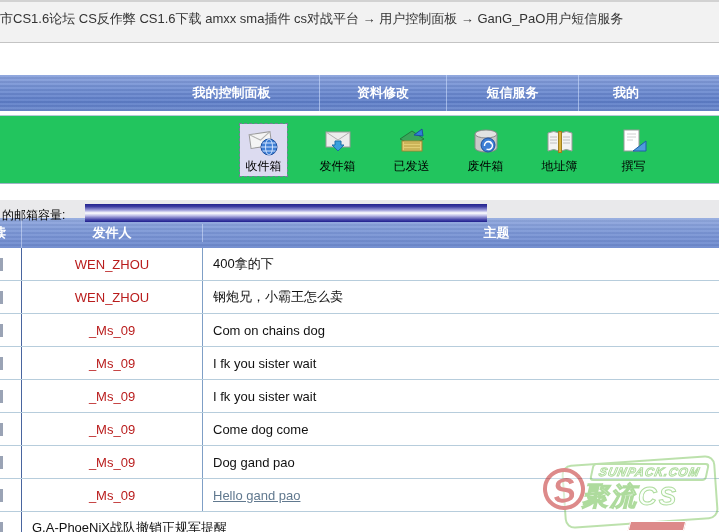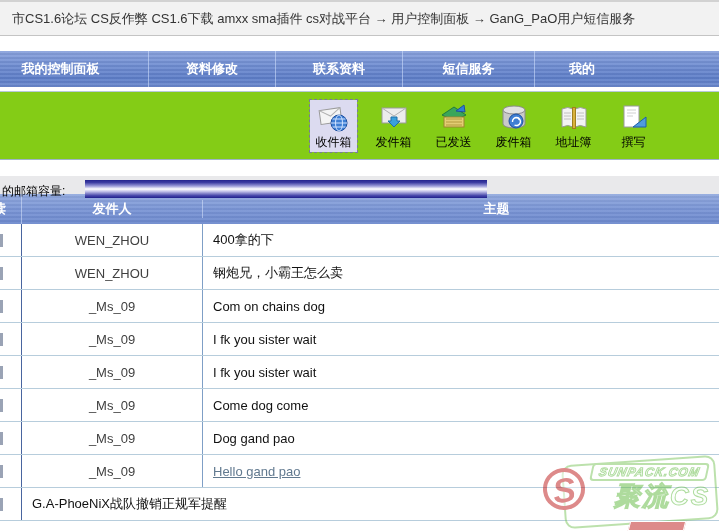--- a/index.html
+++ b/index.html
@@ -1,39 +1,39 @@
 <!DOCTYPE html>
 <html><head>
 <meta charset="utf-8">
 <style>
   * { margin:0; padding:0; box-sizing:border-box; }
   html,body { width:719px; height:532px; overflow:hidden; }
   body { font-family:"Liberation Sans","DejaVu Sans",sans-serif; background:#fff; position:relative; }
 
   
-  .breadcrumb { height:36px; background:#f2f2f2; border-top:2px solid #d2d2d2;
-    border-bottom:1px solid #c4c4c4; line-height:33px; padding-left:12px;
+  .breadcrumb { height:43px; background:#f2f2f2; border-top:2px solid #d2d2d2;
+    border-bottom:1px solid #c4c4c4; line-height:33px; padding-left:0;
     font-size:13px; color:#333; white-space:nowrap; }
 
   
-  .navbar { margin-top:15px; height:36px; display:flex; overflow:hidden;
+  .navbar { margin-top:32px; height:36px; display:flex; overflow:hidden;
     background:repeating-linear-gradient(180deg, rgba(255,255,255,.07) 0 2px, rgba(0,0,30,.05) 2px 4px),
-               linear-gradient(180deg,#8aa2dc 0%,#7390d3 35%,#5e7ec8 75%,#6b89cd 100%); }
+               linear-gradient(180deg,#8aa2dc 0%,#7390d3 35%,#5e7ec8 75%,#6b89cd 100%);justify-content:flex-end; }
   .tab { height:100%; display:flex; align-items:center; justify-content:center;
     color:#fff; font-size:13px; font-weight:bold; flex:none; cursor:pointer;
     border-right:1px solid rgba(214,227,255,.55); }
   .tab-0 { width:176px; margin-left:-27px; }
   .tab-1,.tab-2,.tab-3 { width:127px; }
   .tab-4 { width:132px; }
   .tab-5 { width:140px; justify-content:flex-start; padding-left:34px; border-right:none; }
 
   
   .toolbar { margin-top:4px; border-top:1px solid #b7c9d8; border-bottom:1px solid #9eb4c6;
     height:69px; display:flex; align-items:center; justify-content:flex-end;
-    padding-right:62px; gap:13px; background:#84cc16; }
+    padding-right:62px; gap:27px; background:#22c55e; }
   .tool { width:47px; display:flex; flex-direction:column; align-items:center;
     font-size:12px; color:#000; padding:3px 0 1px; cursor:pointer; }
   .tool.selected { background:#dcdbf0; outline:1px dashed #7a7a9a; }
   .tool svg { width:32px; height:30px; display:block; }
   .tool .tlabel { margin-top:1px; white-space:nowrap; }
 
   
   .capacity { margin-top:16px; height:18px; background:#e9e9eb; position:relative; font-size:12px; }
   .capacity .lbl { position:absolute; left:2px; top:7px; color:#000; }
   .capacity .bar { position:absolute; left:85px; top:4px; width:402px; height:18px;
@@ -48,49 +48,48 @@
                linear-gradient(180deg,#93aade 0%,#7c97d6 45%,#6d89cd 100%); }
   .th-read { width:22px; overflow:hidden; border-right:1px solid rgba(225,235,255,.5); height:100%;
     display:flex; align-items:center; }
   .th-read span { margin-left:-7px; }
   .th-sender { width:181px; text-align:center; border-right:1px solid rgba(225,235,255,.5); }
   .th-subject { flex:1; text-align:center; }
 
   .row { height:33px; display:flex; border-bottom:1px solid #b7cddc; font-size:13px; background:#fff; cursor:pointer; }
   .c-read { width:22px; border-right:1px solid #49659f; position:relative; }
   .sliver { position:absolute; left:0; top:10px; width:3px; height:13px; background:#9aa3b5; }
-  .c-sender { width:181px; display:flex; align-items:center; justify-content:center; color:#404040;
+  .c-sender { width:181px; display:flex; align-items:center; justify-content:center; color:#b91c1c;
     border-right:1px solid #7f9fc6; }
   .c-subject { flex:1; display:flex; align-items:center; padding-left:10px; color:#111; }
   .msg-link { color:#61798f; text-decoration:underline; cursor:pointer; }
 
   
   .watermark { position:absolute; right:0; bottom:0; width:176px; height:80px; opacity:.55; pointer-events:none; }
   .wm-box { position:absolute; left:20px; top:8px; width:154px; height:64px; border:2px solid #86c96a;
     border-radius:10px; transform:rotate(-4deg); background:rgba(255,255,255,.45); }
   .wm-top { display:inline-block; margin:3px 0 0 28px; padding:0 6px; border:2px solid #86c96a;
     border-radius:4px; transform:skewX(-12deg); font-style:italic; font-weight:bold; font-size:12px;
     letter-spacing:1px; color:rgba(255,255,255,.9); -webkit-text-stroke:1px #6cbf4e; }
-  .wm-big { margin-left:51px; margin-top:-2px; font-style:italic; font-weight:bold; font-size:26px;
+  .wm-big { margin-left:19px; margin-top:-2px; font-style:italic; font-weight:bold; font-size:26px;
     letter-spacing:2px; color:rgba(245,255,245,.85); -webkit-text-stroke:1px #6cbf4e; }
   .wm-s { position:absolute; left:0; top:16px; width:42px; height:42px; border:4px solid #c22b2b;
     border-radius:50%; background:rgba(255,255,255,.5); color:#c22b2b; font-weight:bold; font-style:italic;
     font-size:34px; line-height:36px; text-align:center; transform:rotate(-8deg); }
   .wm-red { position:absolute; bottom:1px; left:86px; width:56px; height:10px; background:#c22b2b;
     border:1px solid #fff; transform:skewX(-14deg); }
 </style>
 </head>
 <body>
 
 <div class="breadcrumb">市CS1.6论坛 CS反作弊 CS1.6下载 amxx sma插件 cs对战平台 → 用户控制面板 → GanG_PaO用户短信服务</div>
 
 <div class="navbar">
   <div class="tab tab-0">我的控制面板</div>
   <div class="tab tab-1">资料修改</div>
-  <div class="tab tab-3">联系资料</div>
   <div class="tab tab-4">短信服务</div>
   <div class="tab tab-5">我的</div>
 </div>
 
 <div class="toolbar">
 
   <div class="tool selected">
     <span>
         <svg viewBox="0 0 32 30">
       <g transform="rotate(-8 13 13)">

